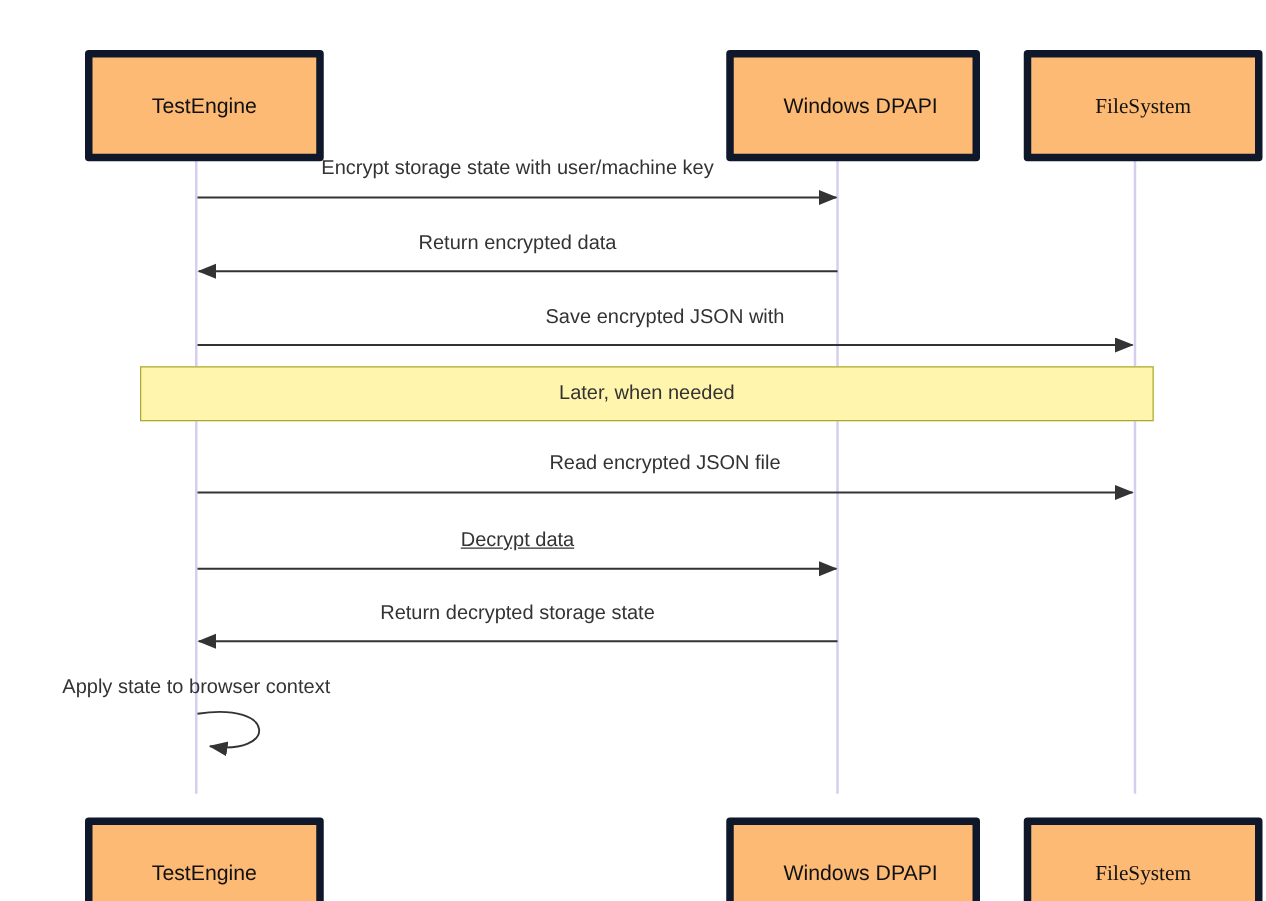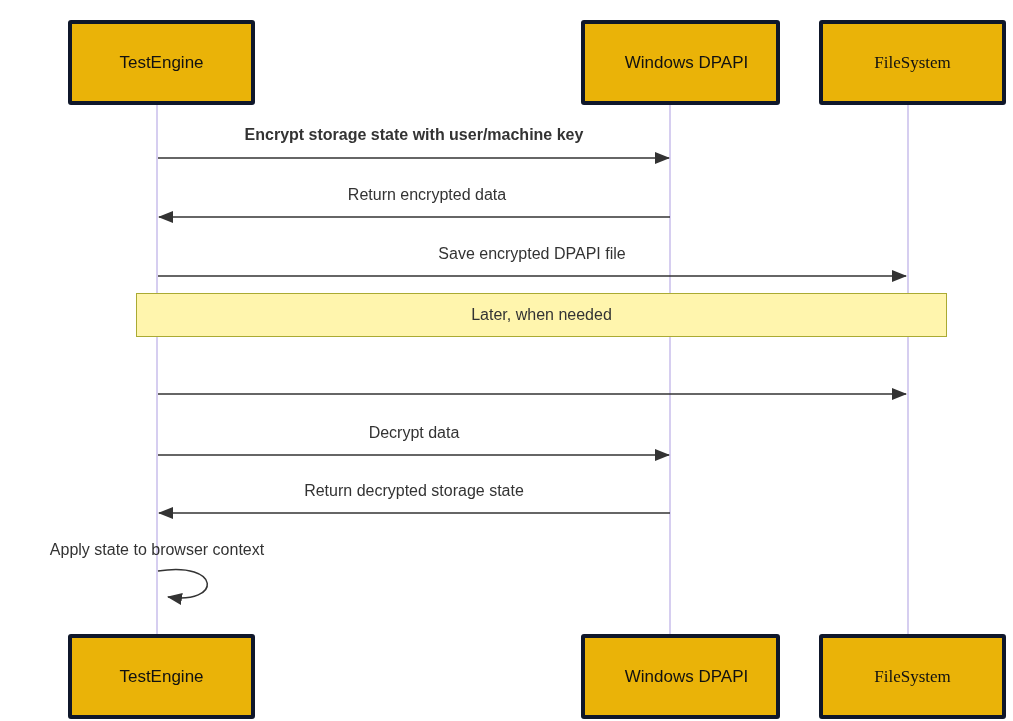--- a/index.html
+++ b/index.html
@@ -15,53 +15,54 @@
     position:absolute;top:99px;height:536px;width:2px;
     background:#d6cef0;
   }
   .ll-1{left:156px;}
   .ll-2{left:669px;}
   .ll-3{left:907px;}
   
   .actor{
     position:absolute;
     width:179px;height:77px;
-    background:#eab308;
-    border:4px solid #0f172a;
+    background:#fdba74;
+    border:6px solid #0f172a;
     border-radius:3px;
     display:flex;align-items:center;justify-content:center;
     font-size:17px;color:#111111;
     box-sizing:content-box;
+    margin-top:20px;
   }
   .row-top{top:20px;}
   .row-bottom{top:634px;}
   .col-1{left:68px;}
   .col-2{left:581px;padding-left:12px;}
   .col-3{left:819px;font-family:Liberation Serif, serif;}
   
   #arrows{position:absolute;left:0;top:0;z-index:2;}
   
   .msg{
     position:absolute;
     transform:translateX(-50%);
     white-space:nowrap;
     font-size:16px;color:#333333;
     z-index:3;
   }
-  .m1{left:414px;top:126px;font-weight:bold;}
-  .m2{left:414px;top:186px;margin-left:13px;}
+  .m1{left:414px;top:126px;}
+  .m2{left:414px;top:186px;}
   .m3{left:532px;top:245px;}
   .m4{left:532px;top:362px;}
-  .m5{left:414px;top:424px;}
+  .m5{left:414px;top:424px;text-decoration:underline;}
   .m6{left:414px;top:482px;}
   .m7{left:157px;top:541px;}
   
   .note{
     position:absolute;
-    left:136px;top:293px;width:809px;height:42px;
+    left:112px;top:293px;width:809px;height:42px;
     background:#fff5ad;
     border:1px solid #aaaa33;
     display:flex;align-items:center;justify-content:center;
     font-size:16px;color:#333333;
     z-index:4;
   }
 </style>
 </head>
 <body>
 
@@ -81,21 +82,22 @@
     <path d="M670,217 L159,217" stroke="#333333" stroke-width="1.5" fill="none" marker-end="url(#ah)"></path>
     <path d="M158,276 L906,276" stroke="#333333" stroke-width="1.5" fill="none" marker-end="url(#ah)"></path>
     <path d="M158,394 L906,394" stroke="#333333" stroke-width="1.5" fill="none" marker-end="url(#ah)"></path>
     <path d="M158,455 L669,455" stroke="#333333" stroke-width="1.5" fill="none" marker-end="url(#ah)"></path>
     <path d="M670,513 L159,513" stroke="#333333" stroke-width="1.5" fill="none" marker-end="url(#ah)"></path>
     <path d="M158,571 C222,561 222,605 168,597" stroke="#333333" stroke-width="1.5" fill="none" marker-end="url(#ah)"></path>
   </svg>
 
   <div class="msg m1">Encrypt storage state with user/machine key</div>
   <div class="msg m2">Return encrypted data</div>
-  <div class="msg m3">Save encrypted DPAPI file</div>
+  <div class="msg m3">Save encrypted JSON with</div>
+  <div class="msg m4">Read encrypted JSON file</div>
   <div class="msg m5">Decrypt data</div>
   <div class="msg m7">Apply state to browser context</div>
   <div class="msg m6">Return decrypted storage state</div>
 
   <div class="note">
     <span>Later, when needed</span>
   </div>
 
   <div class="actor row-top col-1">
     <span>TestEngine</span>

